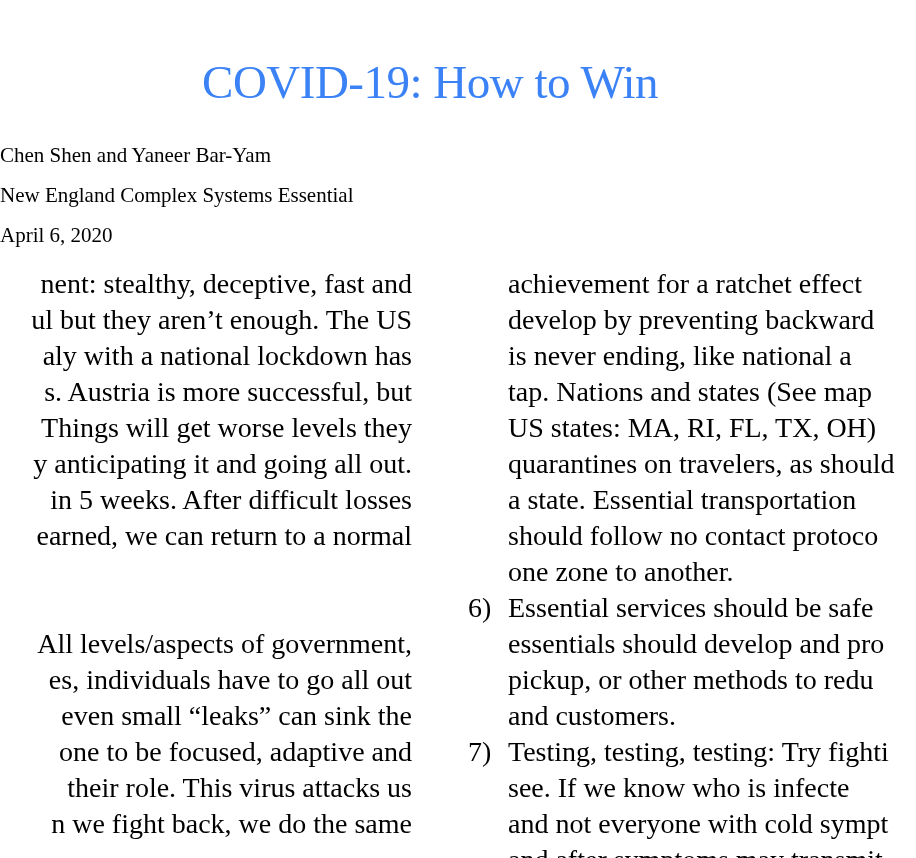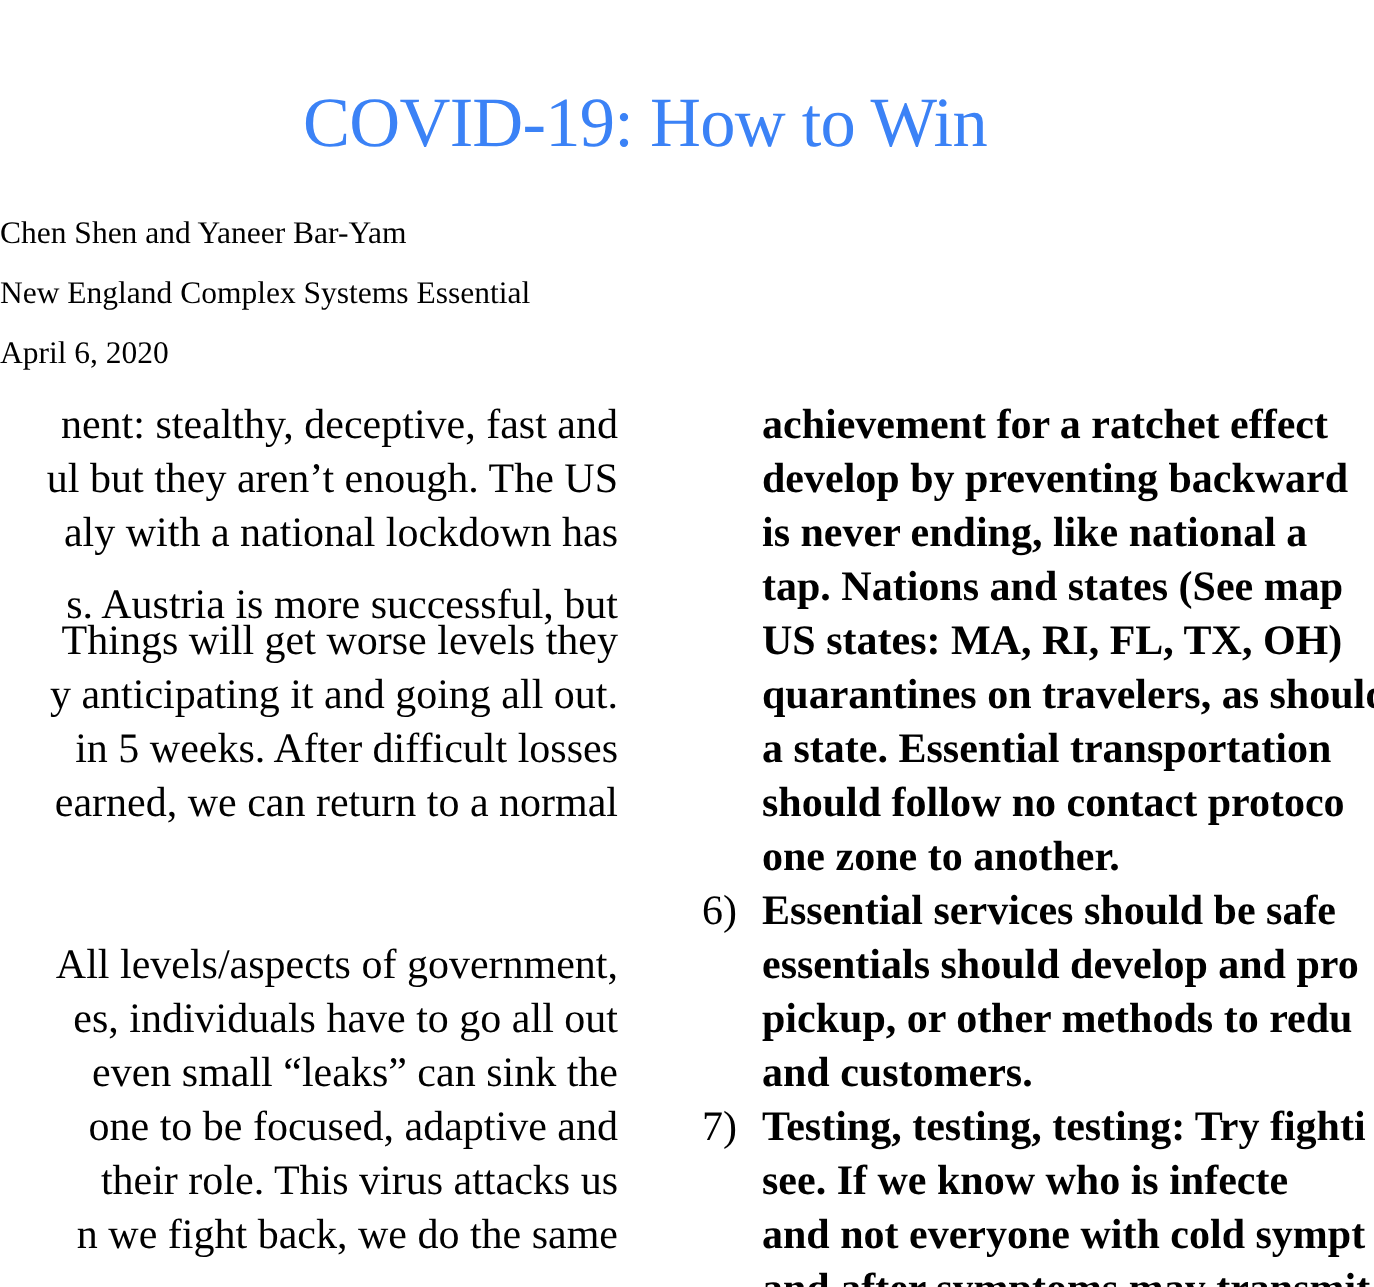--- a/index.html
+++ b/index.html
@@ -67,39 +67,38 @@
       width: 460px;
       height: 600px;
     }
     .num {
       position: absolute;
       left: 0;
     }
     .rtext {
       position: absolute;
       left: 40px;
-      font-weight: bold;
     }
   </style>
 </head>
 <body>
 
 <div>
   <div class="title">COVID-19: How to Win</div>
   <div class="meta authors">Chen Shen and Yaneer Bar-Yam</div>
   <div class="meta affil">New England Complex Systems Essential</div>
   <div class="meta date">April 6, 2020</div>
 </div>
 
 <div class="col col-left">
   <div>
     <div class="line left-line" style="top:0px">nent: stealthy, deceptive, fast and</div>
     <div class="line left-line" style="top:36px">ul but they aren’t enough. The US</div>
     <div class="line left-line" style="top:72px">aly with a national lockdown has</div>
-    <div class="line left-line" style="top:120px">s. Austria is more successful, but</div>
+    <div class="line left-line" style="top:108px">s. Austria is more successful, but</div>
     <div class="line left-line" style="top:144px">Things will get worse levels they</div>
     <div class="line left-line" style="top:180px">y anticipating it and going all out.</div>
     <div class="line left-line" style="top:216px"> in 5 weeks. After difficult losses</div>
     <div class="line left-line" style="top:252px">earned, we can return to a normal</div>
   </div>
   <div>
     <div class="line left-line" style="top:360px">All levels/aspects of government,</div>
     <div class="line left-line" style="top:396px">es, individuals have to go all out</div>
     <div class="line left-line" style="top:432px">even small “leaks” can sink the</div>
     <div class="line left-line" style="top:468px">one to be focused, adaptive and</div>

